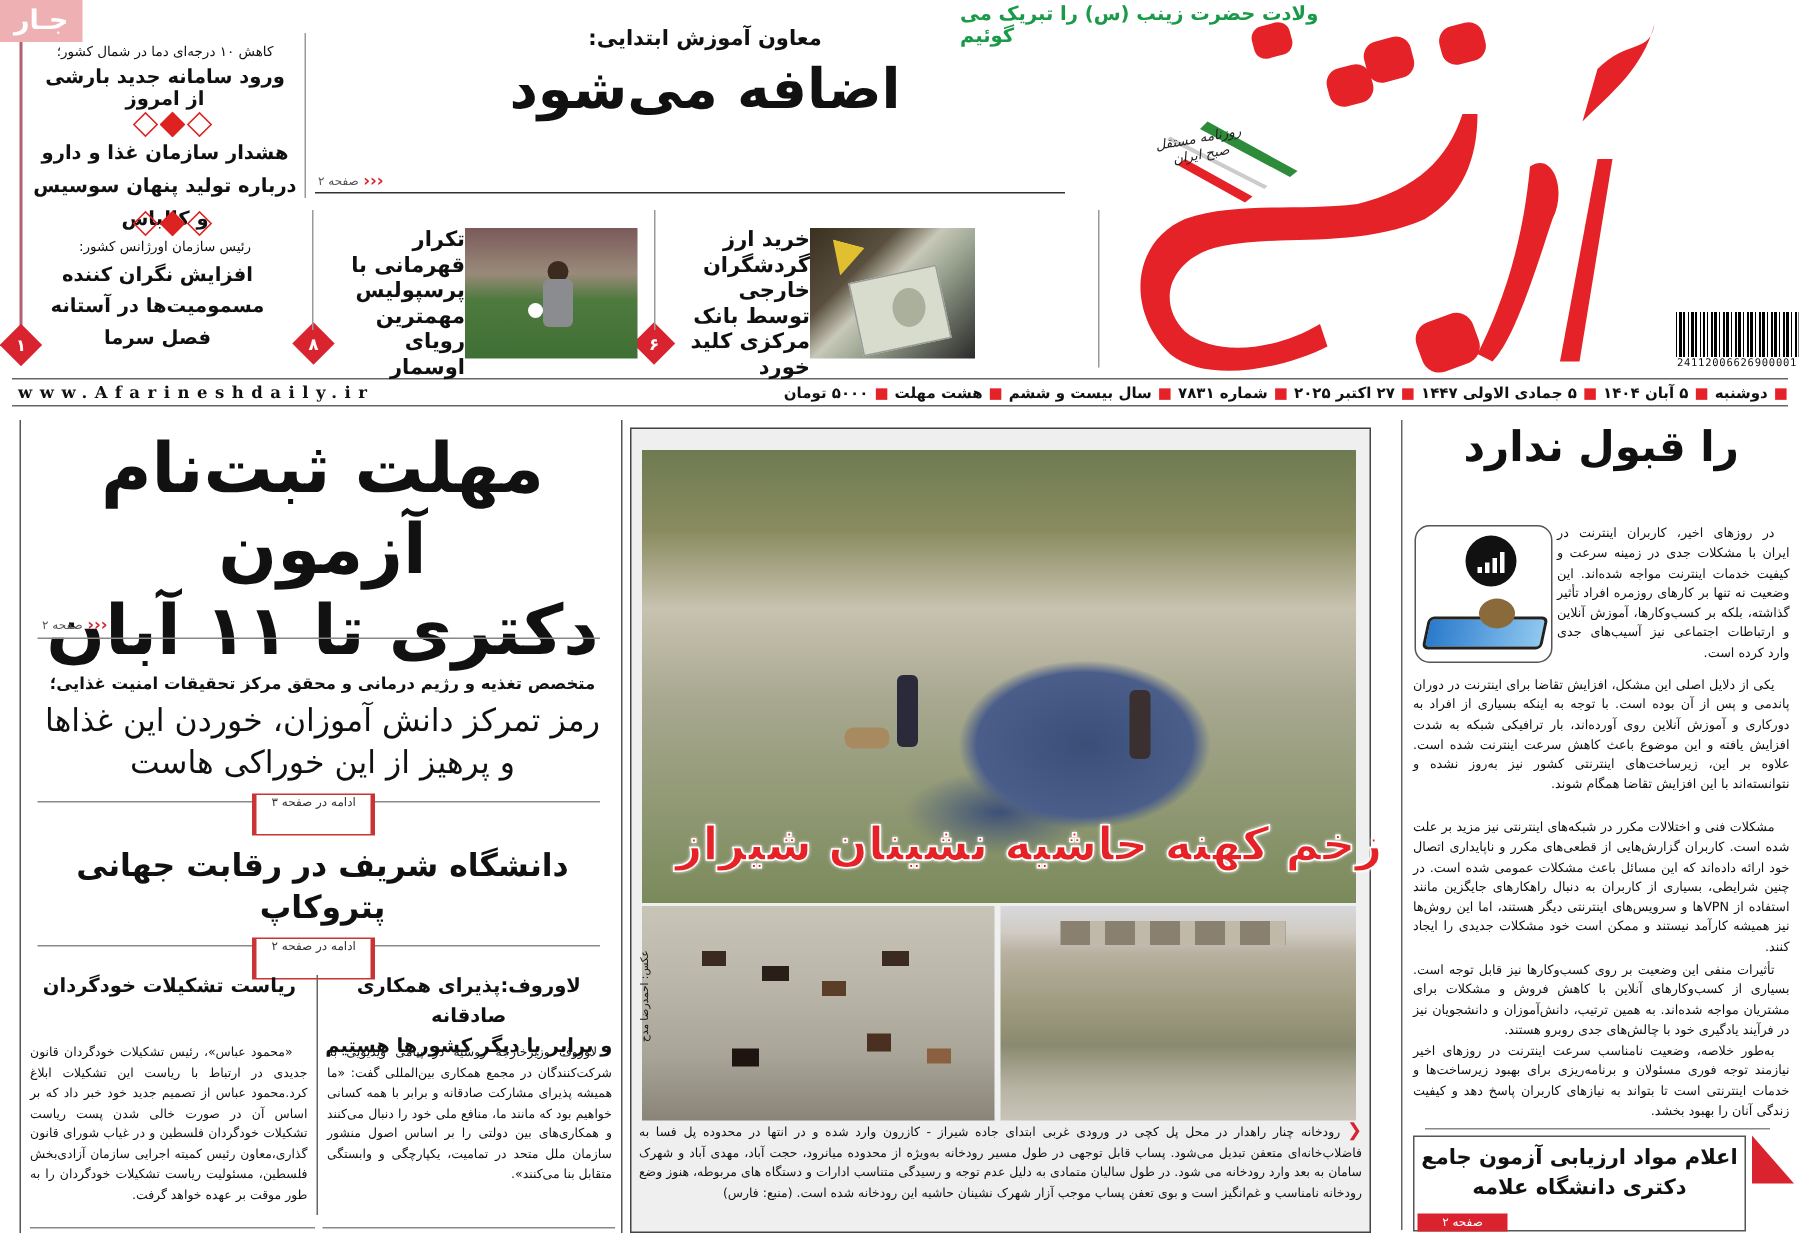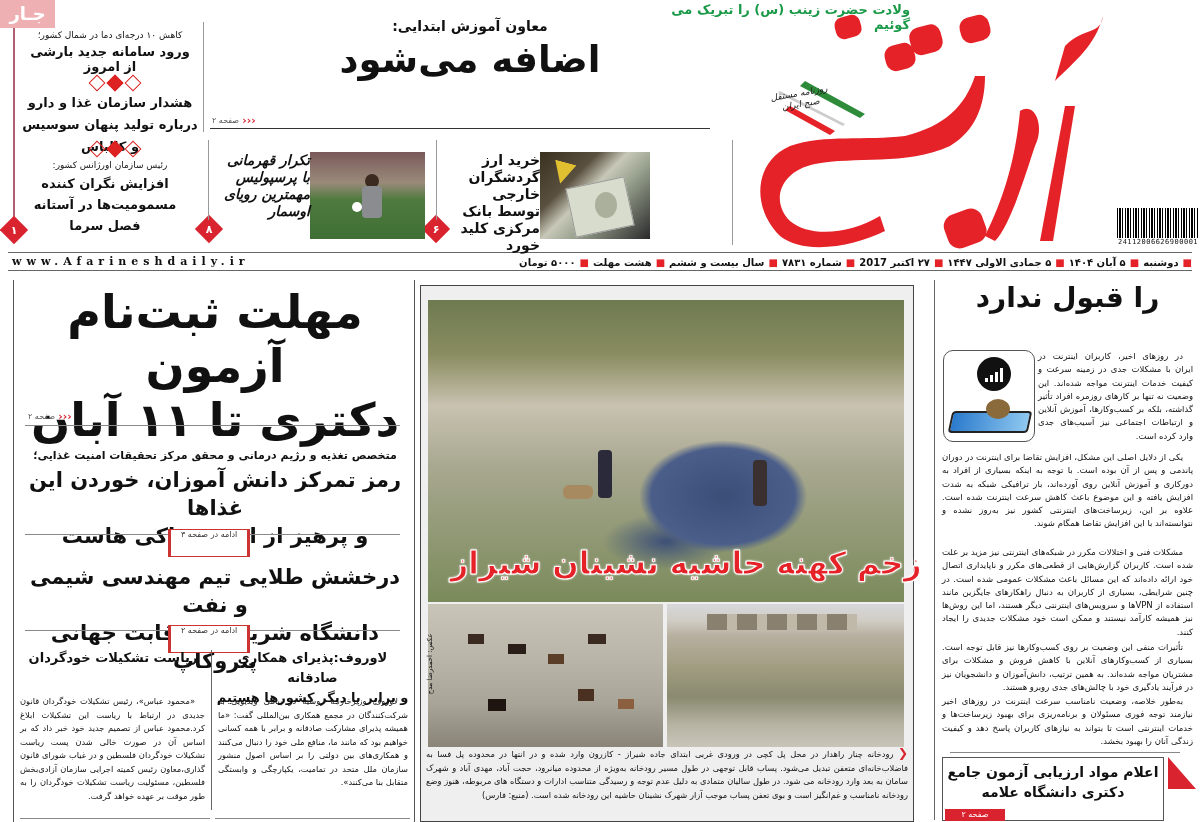--- a/index.html
+++ b/index.html
@@ -15,21 +15,21 @@
   .page-num { position:absolute; width:20px; height:20px; background:#d9232e; transform: rotate(45deg); }
   .page-num span { position:absolute; inset:0; transform: rotate(-45deg); color:#fff; font-size:11px; font-weight:bold; display:flex; align-items:center; justify-content:center; font-family:"DejaVu Sans", sans-serif; }
   .photo { position:absolute; overflow:hidden; }
   .pageref { font-size: 8px; color:#555; display:flex; align-items:center; gap:3px; }
   .chev { color:#d9232e; font-size: 11px; font-weight: bold; }
   .cont-badge { position:absolute; font-size:8px; color:#333; border:1px solid #c33; border-left:3px solid #c33; border-right:3px solid #c33; padding:0 10px; background:#fff; height:28px; line-height:10px; }
 </style>
 </head>
 <body>
 
-<div class="abs" style="top:2px; left:640px; width:270px; font-size:13px; font-weight:bold; color:#1a9a48; text-align:right;">ولادت حضرت زینب (س) را تبریک می گوئیم</div>
+<div class="abs" style="top:2px; left:640px; width:270px; font-size:13px; font-weight:bold; color:#1a9a48; text-align:left;">ولادت حضرت زینب (س) را تبریک می گوئیم</div>
 
 <div class="abs" style="top:6px; left:735px; width:370px; height:245px;">
   <svg width="370" height="245" viewBox="0 0 370 245">
 
     <path d="M330 40 C350 20, 365 30, 368 10 C360 40, 340 55, 320 75 Z" fill="#e52228"></path>
     <path d="M330 100 L340 100 L318 235 L305 235 Z" fill="#e52228"></path>
     <path d="M285 105 C300 95, 310 120, 300 140 C290 170, 275 220, 260 235 L250 230 C265 200, 280 160, 285 105 Z" fill="#e52228"></path>
     <rect x="210" y="205" width="40" height="35" rx="12" fill="#e52228" transform="rotate(-20 230 222)"></rect>
     <path d="M240 70 C230 100, 210 120, 170 130 C130 135, 90 128, 55 140 C20 155, 15 200, 45 230 C70 250, 120 240, 150 225 L145 210 C115 228, 75 232, 55 215 C35 195, 45 165, 80 158 C120 150, 170 160, 215 140 C240 125, 250 100, 250 70 Z" fill="#e52228"></path>
     <rect x="175" y="20" width="32" height="28" rx="10" fill="#e52228" transform="rotate(-15 190 34)"></rect>
@@ -51,21 +51,21 @@
 
 <div class="hline" style="top:252px; left:8px; width:1184px; background:#666;"></div>
 <div class="abs" style="top:255px; left:500px; width:692px; height:14px; font-size:10px; font-weight:bold; display:flex; align-items:center; gap:4px; white-space:nowrap; direction:rtl;">
   <span style="color:#e52228;">■</span>
     <span>دوشنبه</span>
   <span style="color:#e52228;">■</span>
     <span>۵ آبان ۱۴۰۴</span>
   <span style="color:#e52228;">■</span>
     <span>۵ جمادی الاولی ۱۴۴۷</span>
   <span style="color:#e52228;">■</span>
-    <span>۲۷ اکتبر 2017</span>
+    <span>۲۷ اکتبر ۲۰۲۵</span>
   <span style="color:#e52228;">■</span>
     <span>شماره ۷۸۳۱</span>
   <span style="color:#e52228;">■</span>
     <span>سال بیست و ششم</span>
   <span style="color:#e52228;">■</span>
     <span>هشت مهلت</span>
   <span style="color:#e52228;">■</span>
     <span>۵۰۰۰ تومان</span>
 </div>
 <div class="abs" style="top:255px; left:12px; font-size:11px; font-weight:bold; letter-spacing:5px; direction:ltr; font-family:'DejaVu Serif', serif;">www.Afarineshdaily.ir</div>
@@ -92,21 +92,21 @@
 <div class="page-num" style="top:219px; left:426px;">
     <span>۶</span>
   </div>
 <div class="vline" style="top:140px; left:436px; height:80px; width:1px;"></div>
 
 <div class="photo" style="top:152px; left:310px; width:115px; height:87px; background: linear-gradient(180deg,#7a5a5a 0%, #9a8a7a 35%, #4e7a3e 55%, #3f6f35 100%);">
   <div style="position:absolute; left:55px; top:22px; width:14px; height:14px; border-radius:50%; background:#3a2a20;"></div>
   <div style="position:absolute; left:52px; top:34px; width:20px; height:32px; background:#8a8c90; border-radius:4px;"></div>
   <div style="position:absolute; left:42px; top:50px; width:10px; height:10px; border-radius:50%; background:#fff;"></div>
 </div>
-<div class="abs" style="top:152px; left:222px; width:88px; font-size:14px; font-weight:bold; text-align:right; line-height:17px;font-style:italic;">تکرار قهرمانی با پرسپولیس مهمترین رویای اوسمار</div>
+<div class="abs" style="top:152px; left:222px; width:88px; font-size:14px; font-weight:bold; text-align:right; line-height:17px;">تکرار قهرمانی با پرسپولیس مهمترین رویای اوسمار</div>
 <div class="page-num" style="top:219px; left:199px;">
     <span>۸</span>
   </div>
 <div class="vline" style="top:140px; left:208px; height:80px; width:1px;"></div>
 
 <div class="abs" style="top:0; left:0; width:55px; height:28px; background:#efb0b4; color:#fff; font-size:18px; font-weight:bold; text-align:center; line-height:28px;">جـار</div>
 <div class="vline" style="top:28px; left:13px; height:190px; width:2px; background:#b06070;"></div>
 <div class="abs" style="top:30px; left:25px; width:170px; font-size:9px; text-align:center;">کاهش ۱۰ درجه‌ای دما در شمال کشور؛</div>
 <div class="abs" style="top:44px; left:22px; width:176px; font-size:13px; font-weight:bold; text-align:center;">ورود سامانه جدید بارشی از امروز</div>
 <div class="abs center" style="top:74px; left:80px; width:70px;">
@@ -191,29 +191,28 @@
   <div>مهلت ثبت‌نام آزمون</div>
   <div>دکتری تا ۱۱ آبان</div>
 </div>
 <div class="abs pageref" style="top:410px; left:28px;">
   <span class="chev">‹‹‹</span>
   <span>صفحه ۲</span>
 </div>
 <div class="hline" style="top:425px; left:25px; width:375px;"></div>
 
 <div class="abs" style="top:449px; left:20px; width:390px; font-size:11px; font-weight:bold; text-align:center;">متخصص تغذیه و رژیم درمانی و محقق مرکز تحقیقات امنیت غذایی؛</div>
-<div class="abs" style="top:466px; left:20px; width:390px; font-size:21px; font-weight:bold; text-align:center; line-height:28px;">
+<div class="abs" style="top:466px; left:20px; width:390px; font-size:21px; font-weight:normal; text-align:center; line-height:28px;">
   <div>رمز تمرکز دانش آموزان، خوردن این غذاها</div>
   <div>و پرهیز از این خوراکی هاست</div>
 </div>
 <div class="hline" style="top:534px; left:25px; width:375px;"></div>
 <div class="cont-badge" style="top:529px; left:168px;">ادامه در صفحه ۳</div>
 
 <div class="abs" style="top:563px; left:20px; width:390px; font-size:21px; font-weight:bold; text-align:center; line-height:28px;">
-  <div>درخشش طلایی تیم مهندسی شیمی و نفت</div>
   <div>دانشگاه شریف در رقابت جهانی پتروکاپ</div>
 </div>
 <div class="hline" style="top:630px; left:25px; width:375px;"></div>
 <div class="cont-badge" style="top:625px; left:168px;">ادامه در صفحه ۲</div>
 
 <div class="vline" style="top:650px; left:211px; height:160px; width:1px; background:#666;"></div>
 <div class="abs" style="top:648px; left:215px; width:195px; font-size:13px; font-weight:bold; text-align:center; line-height:20px;">
   <div>لاوروف:پذیرای همکاری صادقانه</div>
   <div>و برابر با دیگر کشورها هستیم</div>
 </div>

